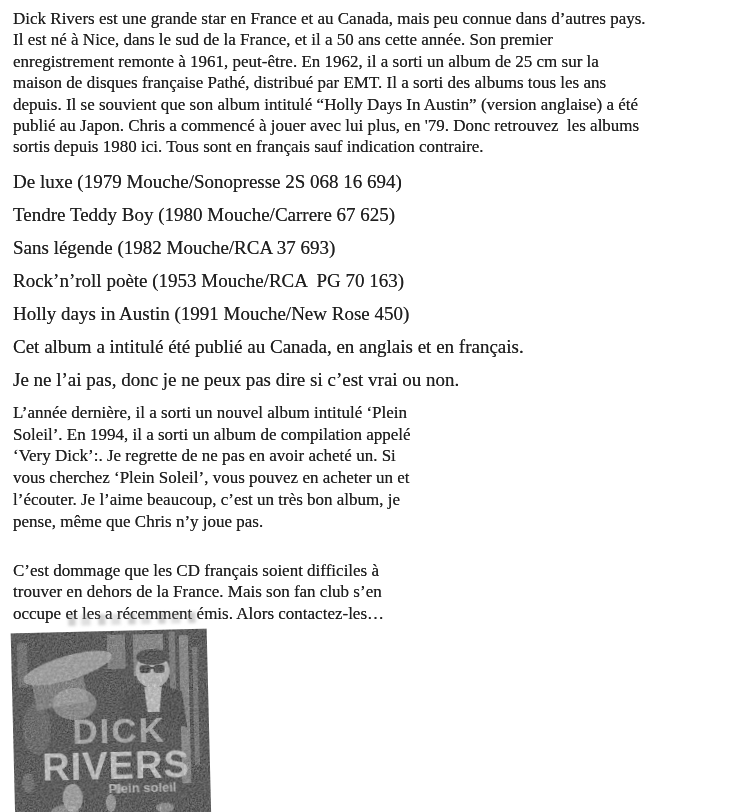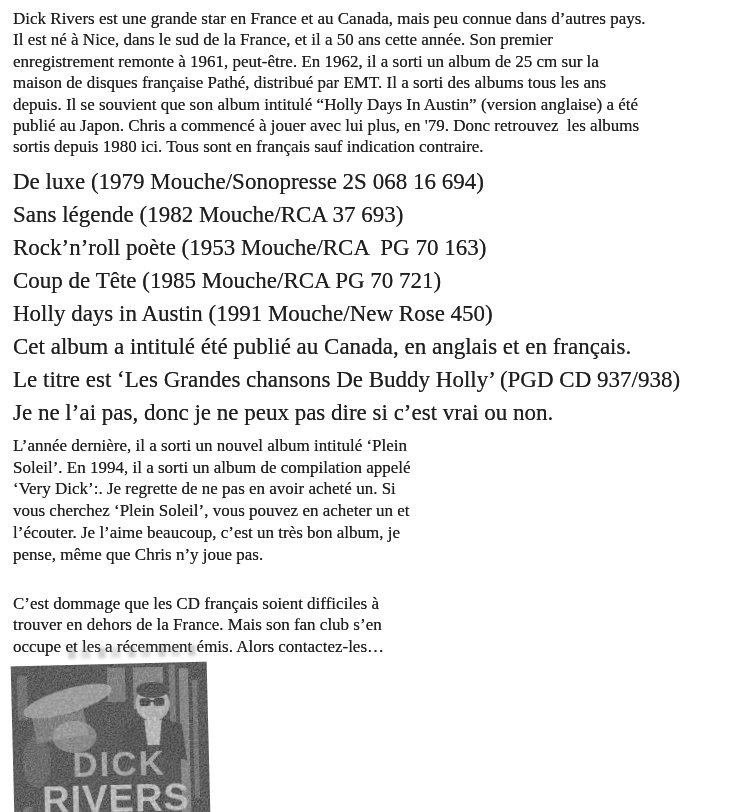--- a/index.html
+++ b/index.html
@@ -28,21 +28,21 @@
   }
   .intro {
     margin-bottom: 13px;
   }
   .disc-list {
     margin: 0;
   }
   .disc-item {
     margin: 0 0 11.6px 0;
     white-space: pre-wrap;
-    font-size: 23px;
+    font-size: 19px;
     line-height: 21.4px;
     text-shadow: 0 0 0.4px rgba(25,25,25,0.75);
   }
   .closing {
     display: flex;
     align-items: flex-start;
     margin-top: 8px;
     gap: 6px;
     flex-direction: column;
   }
@@ -95,26 +95,25 @@
   <p class="para intro">Dick Rivers est une grande star en France et au Canada, mais peu connue dans d’autres pays.
 Il est né à Nice, dans le sud de la France, et il a 50 ans cette année. Son premier
 enregistrement remonte à 1961, peut-être. En 1962, il a sorti un album de 25 cm sur la
 maison de disques française Pathé, distribué par EMT. Il a sorti des albums tous les ans
 depuis. Il se souvient que son album intitulé “Holly Days In Austin” (version anglaise) a été
 publié au Japon. Chris a commencé à jouer avec lui plus, en '79. Donc retrouvez  les albums
 sortis depuis 1980 ici. Tous sont en français sauf indication contraire.</p>
 
   <div class="disc-list">
     <p class="disc-item">De luxe (1979 Mouche/Sonopresse 2S 068 16 694)</p>
+    <p class="disc-item">Tendre Teddy Boy (1980 Mouche/Carrere 67 625)</p>
     <p class="disc-item">Sans légende (1982 Mouche/RCA 37 693)</p>
     <p class="disc-item">Rock’n’roll poète (1953 Mouche/RCA  PG 70 163)</p>
-    <p class="disc-item">Coup de Tête (1985 Mouche/RCA PG 70 721)</p>
     <p class="disc-item">Holly days in Austin (1991 Mouche/New Rose 450)</p>
     <p class="disc-item">Cet album a intitulé été publié au Canada, en anglais et en français.</p>
-    <p class="disc-item">Le titre est ‘Les Grandes chansons De Buddy Holly’ (PGD CD 937/938)</p>
     <p class="disc-item">Je ne l’ai pas, donc je ne peux pas dire si c’est vrai ou non.</p>
   </div>
 
   <div class="closing">
     <div class="closing-text">
       <p class="para closing1">L’année dernière, il a sorti un nouvel album intitulé ‘Plein
 Soleil’. En 1994, il a sorti un album de compilation appelé
 ‘Very Dick’:. Je regrette de ne pas en avoir acheté un. Si
 vous cherchez ‘Plein Soleil’, vous pouvez en acheter un et
 l’écouter. Je l’aime beaucoup, c’est un très bon album, je

